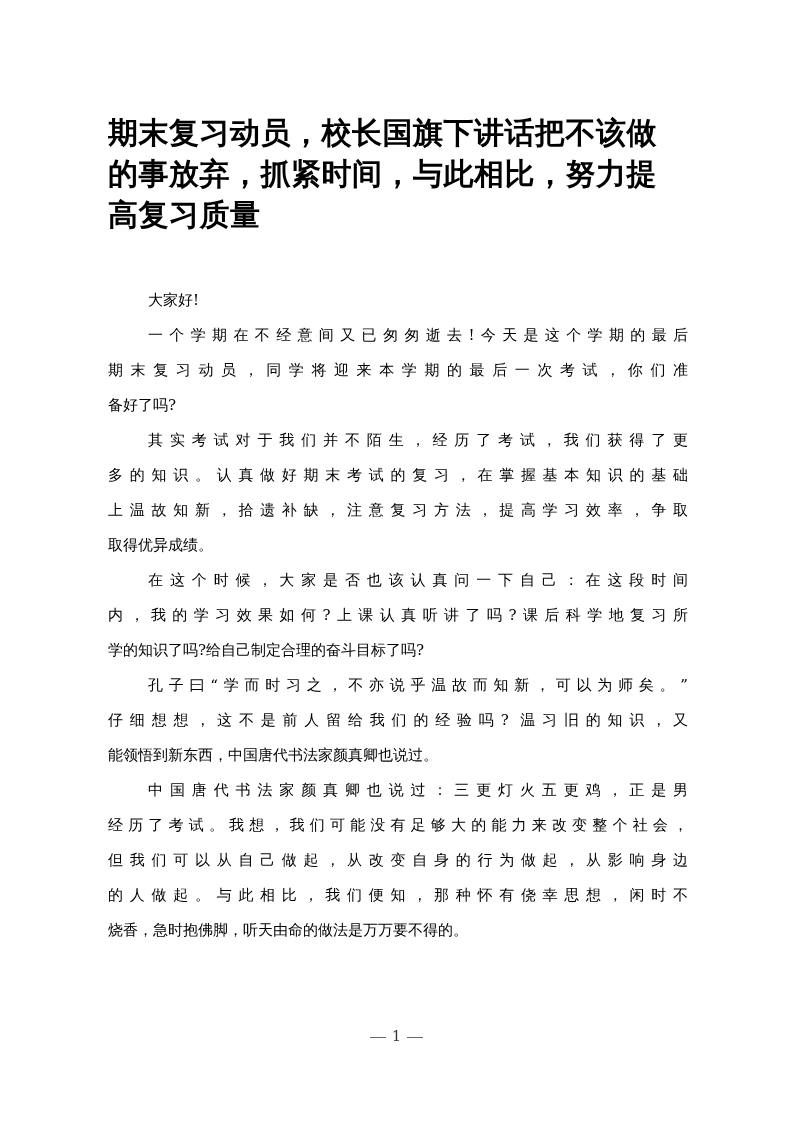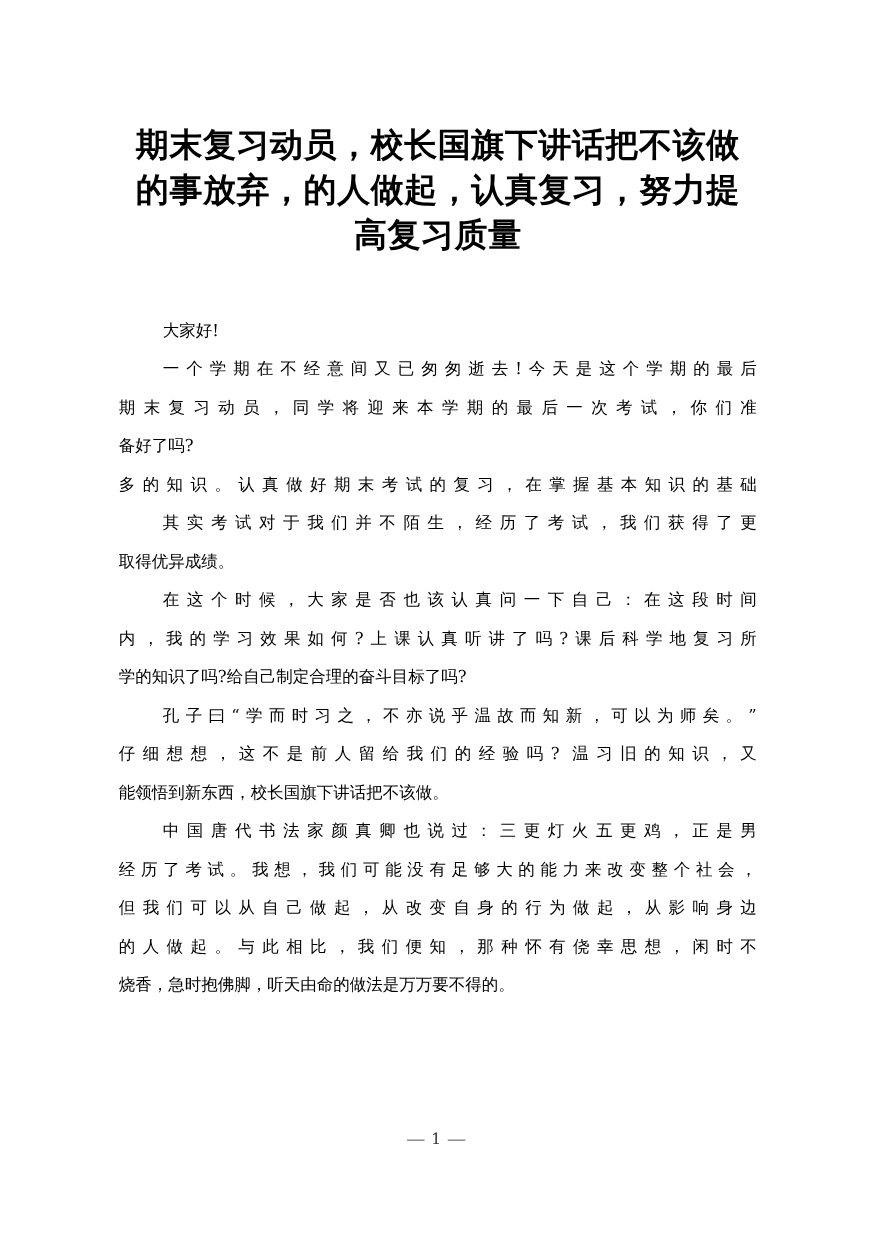--- a/index.html
+++ b/index.html
@@ -1,64 +1,65 @@
 <!DOCTYPE html>
 <html><head>
 <meta charset="utf-8">
 <style>
   html, body { margin: 0; padding: 0; background: #ffffff; }
   body { width: 793px; height: 1122px; position: relative; overflow: hidden;
          font-family: "DejaVu Serif", "Liberation Serif", serif; color: #000; }
   .page { position: absolute; left: 0; top: 0; width: 793px; height: 1122px; background: #fff; }
   .title { position: absolute; left: 108px; width: 580px; top: 112px;
            font-family: "DejaVu Sans", "Liberation Sans", sans-serif; font-weight: bold;
-           font-size: 30px; line-height: 41px; text-align: center; letter-spacing: 0.5px; }
+           font-size: 30px; line-height: 41px; letter-spacing: 0.5px; }
   .title .tline { display: block; white-space: nowrap; }
   .body { position: absolute; left: 108px; top: 283px; width: 580px; }
   .line { display: block; height: 35px; line-height: 35px; font-size: 15px; white-space: nowrap;
           text-align: justify; text-align-last: justify; }
   .line.last { text-align-last: left; }
   .line.indent { padding-left: 40px; }
   .footer { position: absolute; top: 1028px; left: 0; width: 793px; text-align: center;
             font-size: 14px; color: #333; }
   .footer .dash { display: inline-block; width: 16px; border-top: 1px solid #666; vertical-align: middle; margin: 0 6px; }
 </style>
 </head>
 <body>
 
 <div class="page">
   <div class="title">
     <span class="tline">期末复习动员，校长国旗下讲话把不该做</span>
-    <span class="tline">的事放弃，的人做起，认真复习，努力提</span>
+    <span class="tline">的事放弃，抓紧时间，与此相比，努力提</span>
     <span class="tline">高复习质量</span>
   </div>
 
   <div class="body">
     <div>
       <span class="line indent last">大家好!</span>
     </div>
     <div>
       <span class="line indent">一个学期在不经意间又已匆匆逝去!今天是这个学期的最后</span>
       <span class="line">期末复习动员，同学将迎来本学期的最后一次考试，你们准</span>
       <span class="line last">备好了吗?</span>
     </div>
     <div>
+      <span class="line indent">其实考试对于我们并不陌生，经历了考试，我们获得了更</span>
       <span class="line">多的知识。认真做好期末考试的复习，在掌握基本知识的基础</span>
-      <span class="line indent">其实考试对于我们并不陌生，经历了考试，我们获得了更</span>
+      <span class="line">上温故知新，拾遗补缺，注意复习方法，提高学习效率，争取</span>
       <span class="line last">取得优异成绩。</span>
     </div>
     <div>
       <span class="line indent">在这个时候，大家是否也该认真问一下自己：在这段时间</span>
       <span class="line">内，我的学习效果如何?上课认真听讲了吗?课后科学地复习所</span>
       <span class="line last">学的知识了吗?给自己制定合理的奋斗目标了吗?</span>
     </div>
     <div>
       <span class="line indent">孔子曰“学而时习之，不亦说乎温故而知新，可以为师矣。”</span>
       <span class="line">仔细想想，这不是前人留给我们的经验吗? 温习旧的知识，又</span>
-      <span class="line last">能领悟到新东西，校长国旗下讲话把不该做。</span>
+      <span class="line last">能领悟到新东西，中国唐代书法家颜真卿也说过。</span>
     </div>
     <div>
       <span class="line indent">中国唐代书法家颜真卿也说过：三更灯火五更鸡，正是男</span>
       <span class="line">经历了考试。我想，我们可能没有足够大的能力来改变整个社会，</span>
       <span class="line">但我们可以从自己做起，从改变自身的行为做起，从影响身边</span>
       <span class="line">的人做起。与此相比，我们便知，那种怀有侥幸思想，闲时不</span>
       <span class="line last">烧香，急时抱佛脚，听天由命的做法是万万要不得的。</span>
     </div>
   </div>
 

